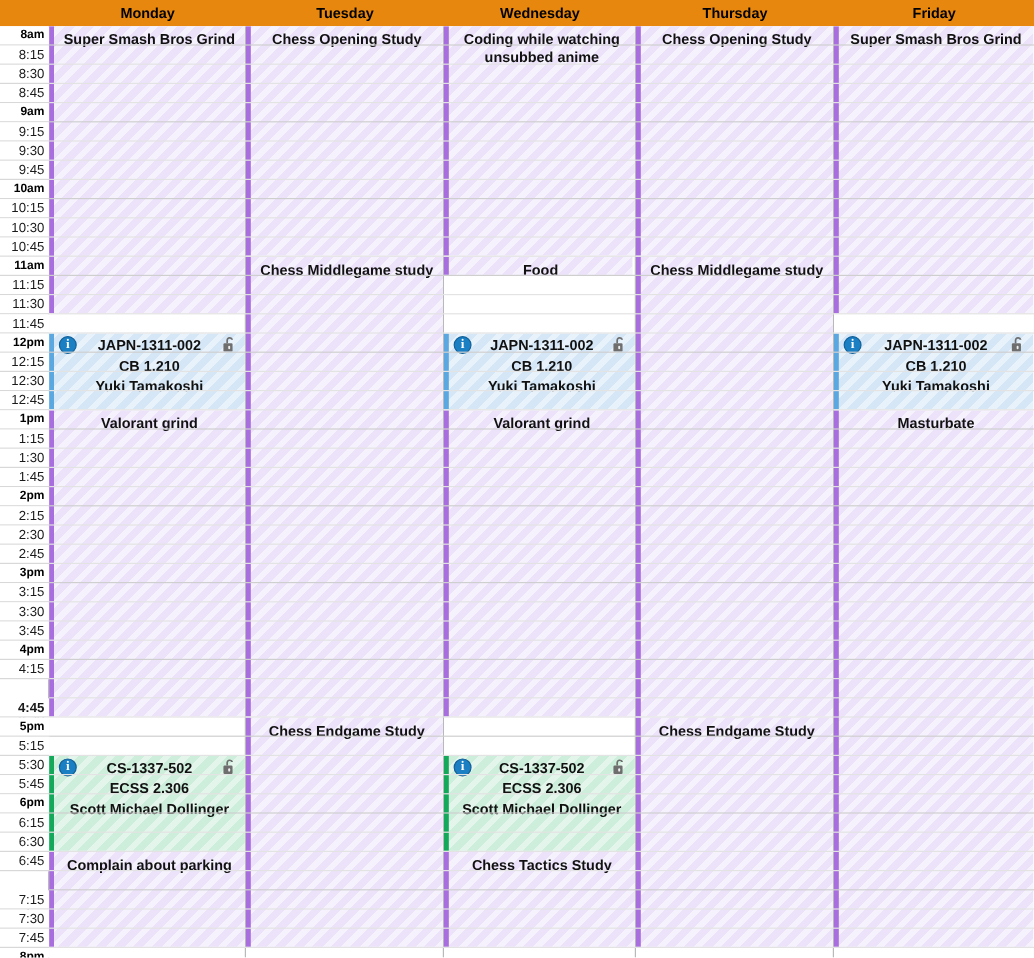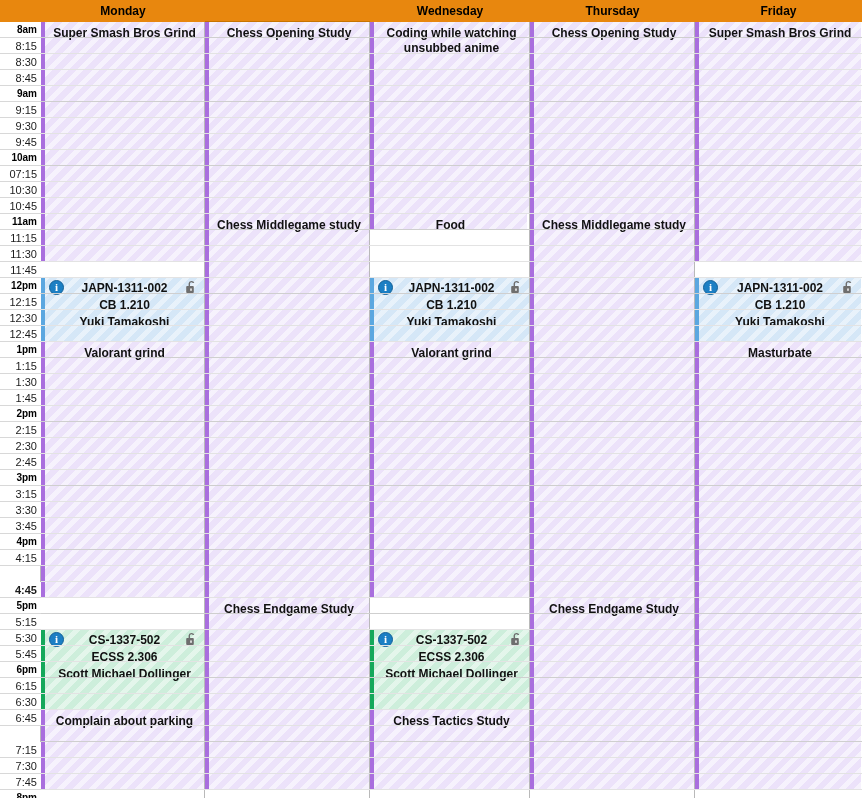--- a/index.html
+++ b/index.html
@@ -150,37 +150,38 @@
   }
 </style>
 </head>
 <body>
 
 <div id="cal">
 
   <div class="header">
     <div class="corner"></div>
   <div class="day-head" style="left: 41px; width: 164px;">Monday</div>
+      <div class="day-head" style="left: 205px; width: 165px;">Tuesday</div>
       <div class="day-head" style="left: 370px; width: 160px;">Wednesday</div>
       <div class="day-head" style="left: 530px; width: 165px;">Thursday</div>
       <div class="day-head" style="left: 695px; width: 167px;">Friday</div>
     </div>
 
   <div class="body">
     <div class="gutter">
         <div class="trow hour" style="top: 0px; height: 16px;">8am</div>
         <div class="trow" style="top: 16px; height: 16px;">8:15</div>
         <div class="trow" style="top: 32px; height: 16px;">8:30</div>
         <div class="trow" style="top: 48px; height: 16px;">8:45</div>
         <div class="trow hour" style="top: 64px; height: 16px;">9am</div>
         <div class="trow" style="top: 80px; height: 16px;">9:15</div>
         <div class="trow" style="top: 96px; height: 16px;">9:30</div>
         <div class="trow" style="top: 112px; height: 16px;">9:45</div>
         <div class="trow hour" style="top: 128px; height: 16px;">10am</div>
-        <div class="trow" style="top: 144px; height: 16px;">07:15</div>
+        <div class="trow" style="top: 144px; height: 16px;">10:15</div>
         <div class="trow" style="top: 160px; height: 16px;">10:30</div>
         <div class="trow" style="top: 176px; height: 16px;">10:45</div>
         <div class="trow hour" style="top: 192px; height: 16px;">11am</div>
         <div class="trow" style="top: 208px; height: 16px;">11:15</div>
         <div class="trow" style="top: 224px; height: 16px;">11:30</div>
         <div class="trow" style="top: 240px; height: 16px;">11:45</div>
         <div class="trow hour" style="top: 256px; height: 16px;">12pm</div>
         <div class="trow" style="top: 272px; height: 16px;">12:15</div>
         <div class="trow" style="top: 288px; height: 16px;">12:30</div>
         <div class="trow" style="top: 304px; height: 16px;">12:45</div>

